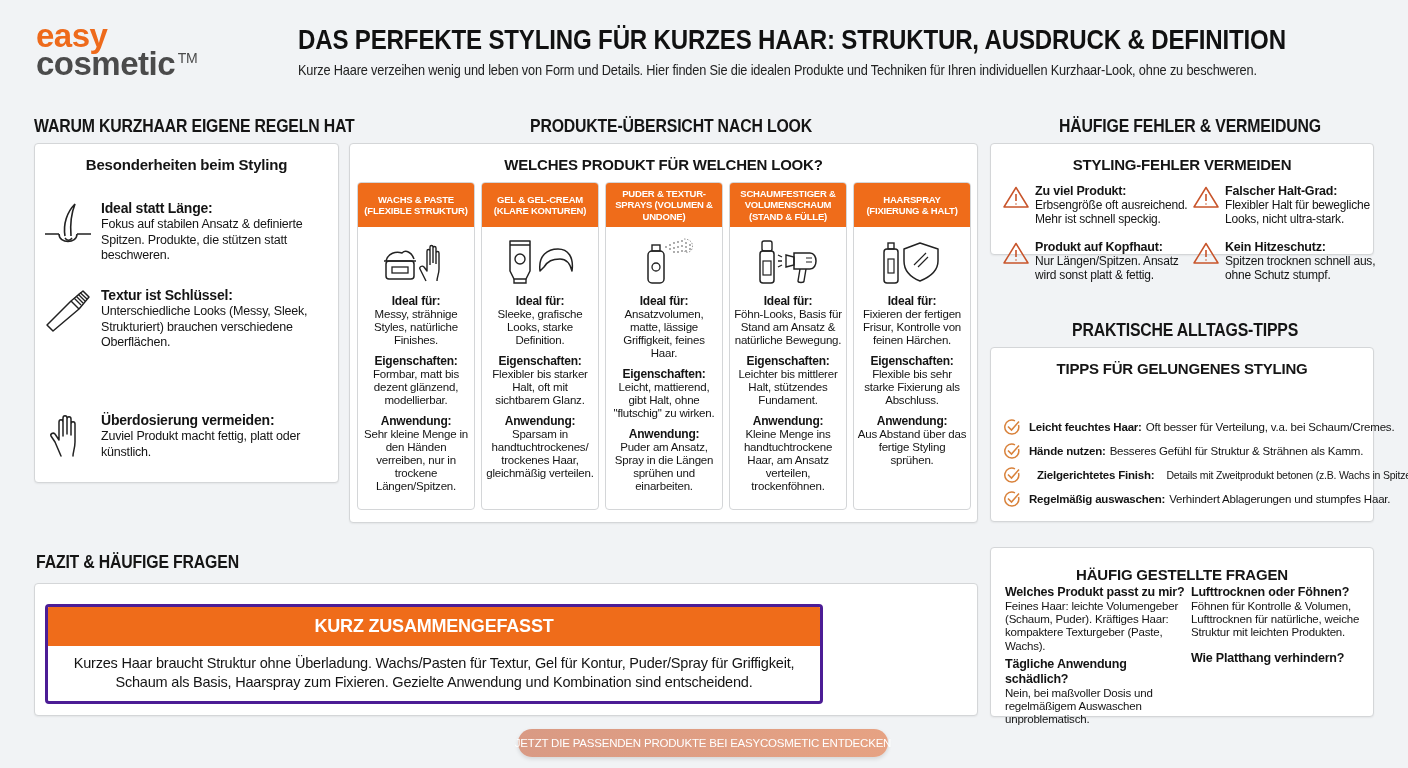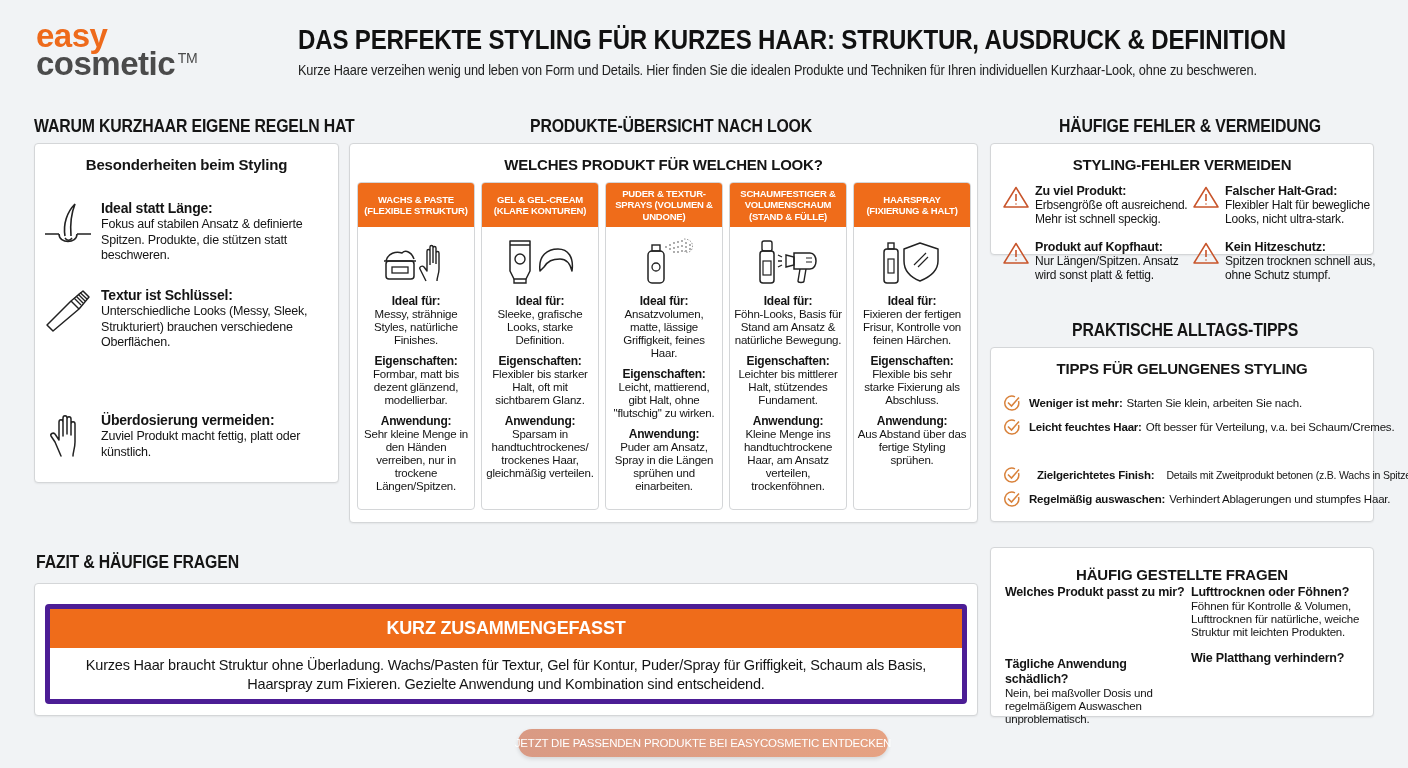--- a/index.html
+++ b/index.html
@@ -51,21 +51,21 @@
   
   .tip { position: absolute; left: 12px; height: 20px; display: flex; align-items: center; font-size: 11.5px; white-space: nowrap; }
   .tip svg { margin-right: 8px; flex: none; }
   .tip b { margin-right: 4px; }
 
   
   .faq { position: absolute; width: 185px; font-size: 11.5px; line-height: 13.2px; }
   .faq b { display: block; font-size: 12.5px; line-height: 15px; }
 
   
-  .sum-box { position: absolute; left: 10px; top: 20px; width: 922px; height: 100px; border: 5px solid #4c1d95; border-radius: 4px; overflow: hidden; background: #fff; }
+  .sum-box { position: absolute; left: 10px; top: 20px; width: 778px; height: 100px; border: 3px solid #4c1d95; border-radius: 4px; overflow: hidden; background: #fff; }
   .sum-h { background: #ef6c1a; color: #fff; height: 39px; display: flex; align-items: center; justify-content: center; font-size: 18px; font-weight: bold; }
   .sum-t { text-align: center; font-size: 14.5px; line-height: 19px; padding: 8px 20px 0; }
 
   .cta {
     left: 518px; top: 729px; width: 370px; height: 28px; border-radius: 14px;
     background: linear-gradient(90deg, #d99a84, #e6a283);
     color: #fff; font-size: 11.5px; display: flex; align-items: center; justify-content: center;
     box-shadow: 0 2px 4px rgba(0,0,0,0.12); cursor: pointer; white-space: nowrap;
   }
 </style>
@@ -254,57 +254,57 @@
         <path d="M13 1.5 L25 21 H1 Z" stroke="#c8542a" stroke-width="1.5" fill="none" stroke-linejoin="round"></path>
         <path d="M13 8 V15 M13 17.5 V18.5" stroke="#c8542a" stroke-width="1.6"></path>
       </svg>
     <div class="t cond"><b>Kein Hitzeschutz:</b><span>Spitzen trocknen schnell aus, ohne Schutz stumpf.</span></div>
   </div>
 </div>
 
 <h2 class="abs section-h cond" style="left:1072px;top:320px;transform-origin:left;">PRAKTISCHE ALLTAGS-TIPPS</h2>
 <div class="abs card" style="left:990px;top:347px;width:384px;height:175px;">
   <div class="card-h cond" style="margin-top:12px;">TIPPS FÜR GELUNGENES STYLING</div>
-  <div class="tip cond" style="top:45px;">
-    <svg width="18" height="18" viewBox="0 0 18 18">
-        <path d="M15.5 7 A7 7 0 1 1 12 2.8" stroke="#d9823b" stroke-width="1.5" fill="none"></path>
-        <path d="M5 8.5 L8.5 12 L16 3.5" stroke="#d9823b" stroke-width="1.6" fill="none"></path>
-      </svg>
-    <b>Weniger ist mehr:</b>
-      <span>Starten Sie klein, arbeiten Sie nach.</span>
-  </div>
   <div class="tip cond" style="top:69px;">
     <svg width="18" height="18" viewBox="0 0 18 18">
         <path d="M15.5 7 A7 7 0 1 1 12 2.8" stroke="#d9823b" stroke-width="1.5" fill="none"></path>
         <path d="M5 8.5 L8.5 12 L16 3.5" stroke="#d9823b" stroke-width="1.6" fill="none"></path>
       </svg>
     <b>Leicht feuchtes Haar:</b>
       <span>Oft besser für Verteilung, v.a. bei Schaum/Cremes.</span>
   </div>
+  <div class="tip cond" style="top:93px;">
+    <svg width="18" height="18" viewBox="0 0 18 18">
+        <path d="M15.5 7 A7 7 0 1 1 12 2.8" stroke="#d9823b" stroke-width="1.5" fill="none"></path>
+        <path d="M5 8.5 L8.5 12 L16 3.5" stroke="#d9823b" stroke-width="1.6" fill="none"></path>
+      </svg>
+    <b>Hände nutzen:</b>
+      <span>Besseres Gefühl für Struktur &amp; Strähnen als Kamm.</span>
+  </div>
   <div class="tip cond" style="top:117px;gap:8px;">
     <svg width="18" height="18" viewBox="0 0 18 18">
         <path d="M15.5 7 A7 7 0 1 1 12 2.8" stroke="#d9823b" stroke-width="1.5" fill="none"></path>
         <path d="M5 8.5 L8.5 12 L16 3.5" stroke="#d9823b" stroke-width="1.6" fill="none"></path>
       </svg>
     <b>Zielgerichtetes Finish:</b>
       <span style="font-size:10.5px;">Details mit Zweitprodukt betonen (z.B. Wachs in Spitzen).</span>
   </div>
   <div class="tip cond" style="top:141px;">
     <svg width="18" height="18" viewBox="0 0 18 18">
         <path d="M15.5 7 A7 7 0 1 1 12 2.8" stroke="#d9823b" stroke-width="1.5" fill="none"></path>
         <path d="M5 8.5 L8.5 12 L16 3.5" stroke="#d9823b" stroke-width="1.6" fill="none"></path>
       </svg>
     <b>Regelmäßig auswaschen:</b>
       <span>Verhindert Ablagerungen und stumpfes Haar.</span>
   </div>
 </div>
 
 <div class="abs card" style="left:990px;top:547px;width:384px;height:170px;">
   <div class="card-h cond" style="margin-top:18px;">HÄUFIG GESTELLTE FRAGEN</div>
-  <div class="faq cond" style="left:14px;top:37px;"><b>Welches Produkt passt zu mir?</b></div>
+  <div class="faq cond" style="left:14px;top:37px;"><b>Welches Produkt passt zu mir?</b><span>Feines Haar: leichte Volumengeber (Schaum, Puder). Kräftiges Haar: kompaktere Texturgeber (Paste, Wachs).</span></div>
   <div class="faq cond" style="left:200px;top:37px;"><b>Lufttrocknen oder Föhnen?</b><span>Föhnen für Kontrolle &amp; Volumen, Lufttrocknen für natürliche, weiche Struktur mit leichten Produkten.</span></div>
   <div class="faq cond" style="left:14px;top:109px;"><b>Tägliche Anwendung schädlich?</b><span>Nein, bei maßvoller Dosis und regelmäßigem Auswaschen unproblematisch.</span></div>
   <div class="faq cond" style="left:200px;top:103px;"><b>Wie Platthang verhindern?</b></div>
 </div>
 
 <h2 class="abs section-h cond" style="left:36px;top:552px;transform-origin:left;">FAZIT &amp; HÄUFIGE FRAGEN</h2>
 <div class="abs card" style="left:34px;top:583px;width:944px;height:133px;">
   <div class="sum-box">
     <div class="sum-h cond">KURZ ZUSAMMENGEFASST</div>
     <div class="sum-t cond">Kurzes Haar braucht Struktur ohne Überladung. Wachs/Pasten für Textur, Gel für Kontur, Puder/Spray für Griffigkeit, Schaum als Basis, Haarspray zum Fixieren. Gezielte Anwendung und Kombination sind entscheidend.</div>

